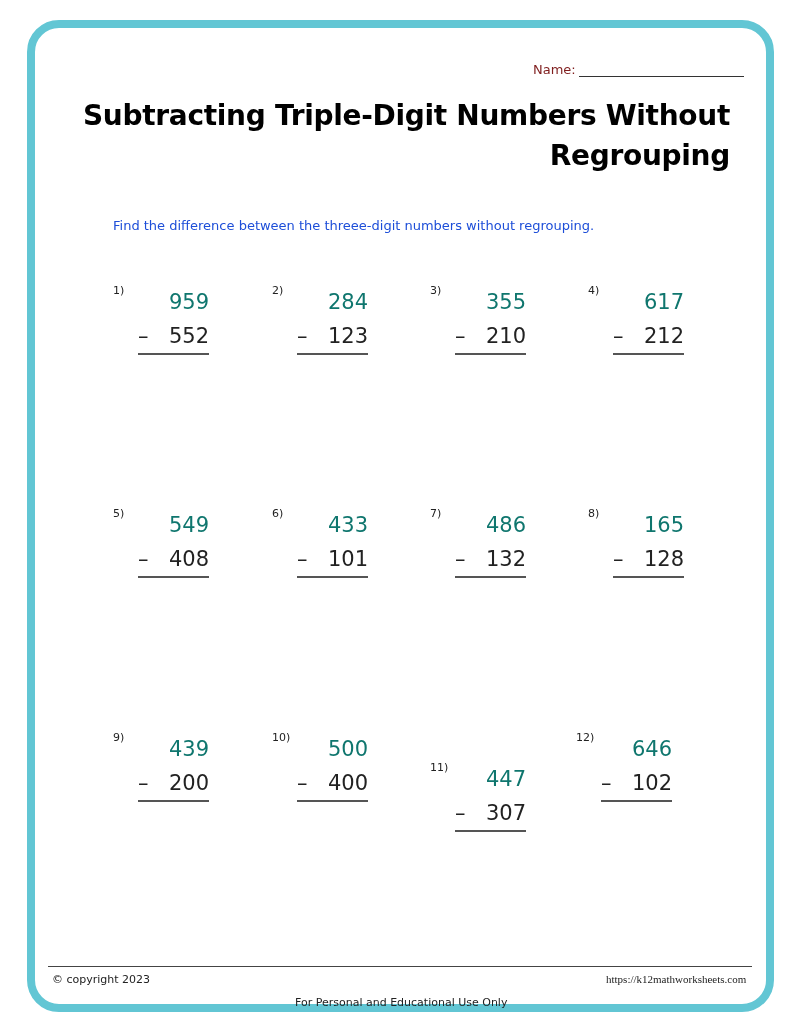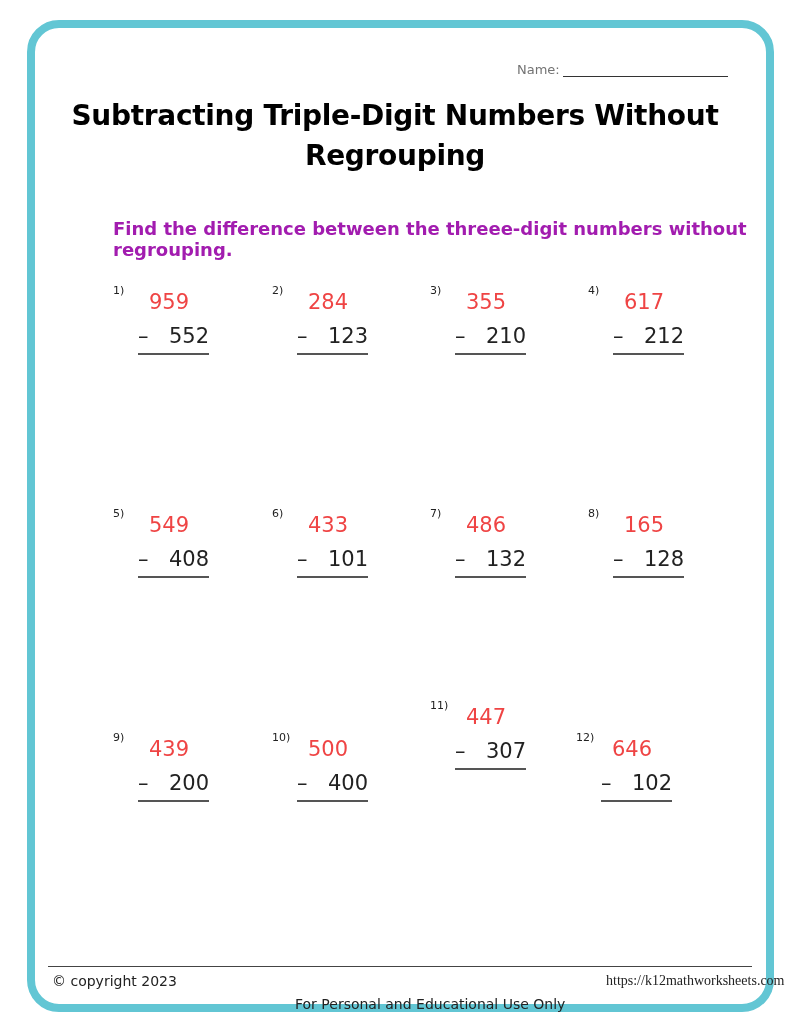--- a/index.html
+++ b/index.html
@@ -1,33 +1,33 @@
 <!DOCTYPE html>
 <html><head>
 <meta charset="utf-8">
 <style>
   html, body { margin:0; padding:0; background:#ffffff; }
   body { width:800px; height:1035px; position:relative; overflow:hidden;
          font-family:"DejaVu Sans", "Liberation Sans", sans-serif; color:#111; }
   .frame { position:absolute; left:27px; top:20px; width:731px; height:976px;
            border:8px solid #62c6d4; border-radius:32px; }
-  .name-line { position:absolute; left:517px; top:62px; font-size:13px; color:#737373;
+  .name-line { position:absolute; left:533px; top:62px; font-size:13px; color:#7f1d1d;
                display:flex; align-items:flex-end; }
   .name-blank { display:inline-block; width:165px; border-bottom:1px solid #333; margin-left:3px; height:12px; }
-  .title { position:absolute; left:60px; width:670px; top:96px; text-align:center;
+  .title { position:absolute; left:60px; width:670px; top:96px; text-align:right;
            font-weight:bold; font-size:28px; line-height:40px; color:#000; letter-spacing:-0.3px; }
-  .instructions { position:absolute; left:113px; top:218px; font-size:18px; color:#a21caf;font-weight:bold; }
+  .instructions { position:absolute; left:113px; top:218px; font-size:13px; color:#1d4ed8; }
   .problem { position:absolute; width:130px; height:80px; }
   .pnum { position:absolute; left:0; top:0; font-size:11px; color:#222; }
-  .top-num { position:absolute; right:0; top:6px; font-size:21px; color:#ef4444; width:80px; text-align:center; }
+  .top-num { position:absolute; right:0; top:6px; font-size:21px; color:#0f766e; width:80px; text-align:right; }
   .bottom-row { position:absolute; right:0; top:40px; width:71px; font-size:21px; color:#222;
                 display:flex; justify-content:space-between; }
   .underline { position:absolute; right:0; top:69px; width:71px; border-bottom:2px solid #555; }
   .footer-rule { position:absolute; left:48px; top:966px; width:704px; border-top:1.5px solid #444; }
-  .footer { position:absolute; top:973px; font-size:14px; color:#222; }
+  .footer { position:absolute; top:973px; font-size:11px; color:#222; }
 </style>
 </head>
 <body>
 
 <div class="frame"></div>
 
 <div class="name-line">
   <span>Name:</span>
   <span class="name-blank"></span>
 </div>
@@ -120,21 +120,21 @@
     </div>
     <div class="problem" style="left: 272px; top: 731px; width: 96px;">
       <span class="pnum">10)</span>
       <span class="top-num">500</span>
       <div class="bottom-row">
         <span>–</span>
         <span>400</span>
       </div>
       <div class="underline"></div>
     </div>
-    <div class="problem" style="left: 430px; top: 699px; width: 96px;">
+    <div class="problem" style="left: 430px; top: 761px; width: 96px;">
       <span class="pnum">11)</span>
       <span class="top-num">447</span>
       <div class="bottom-row">
         <span>–</span>
         <span>307</span>
       </div>
       <div class="underline"></div>
     </div>
     <div class="problem" style="left: 576px; top: 731px; width: 96px;">
       <span class="pnum">12)</span>

